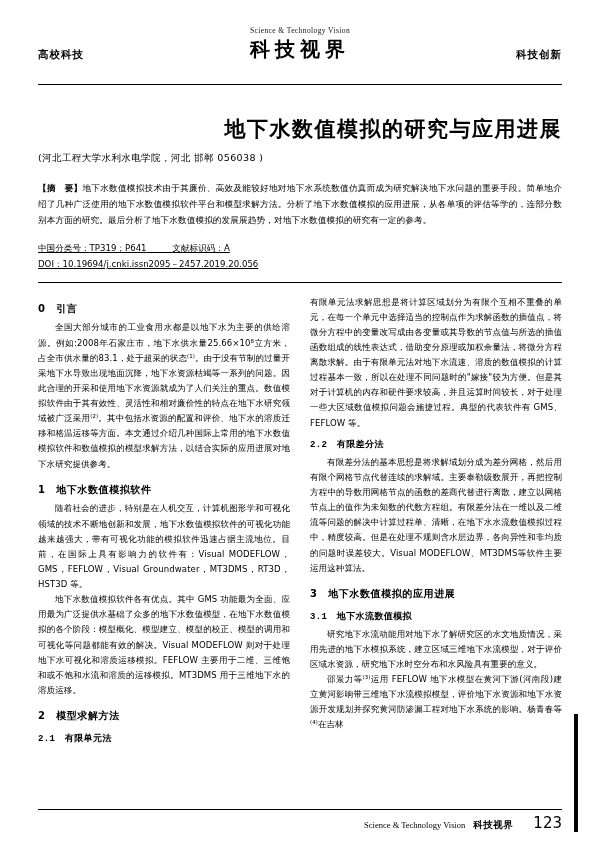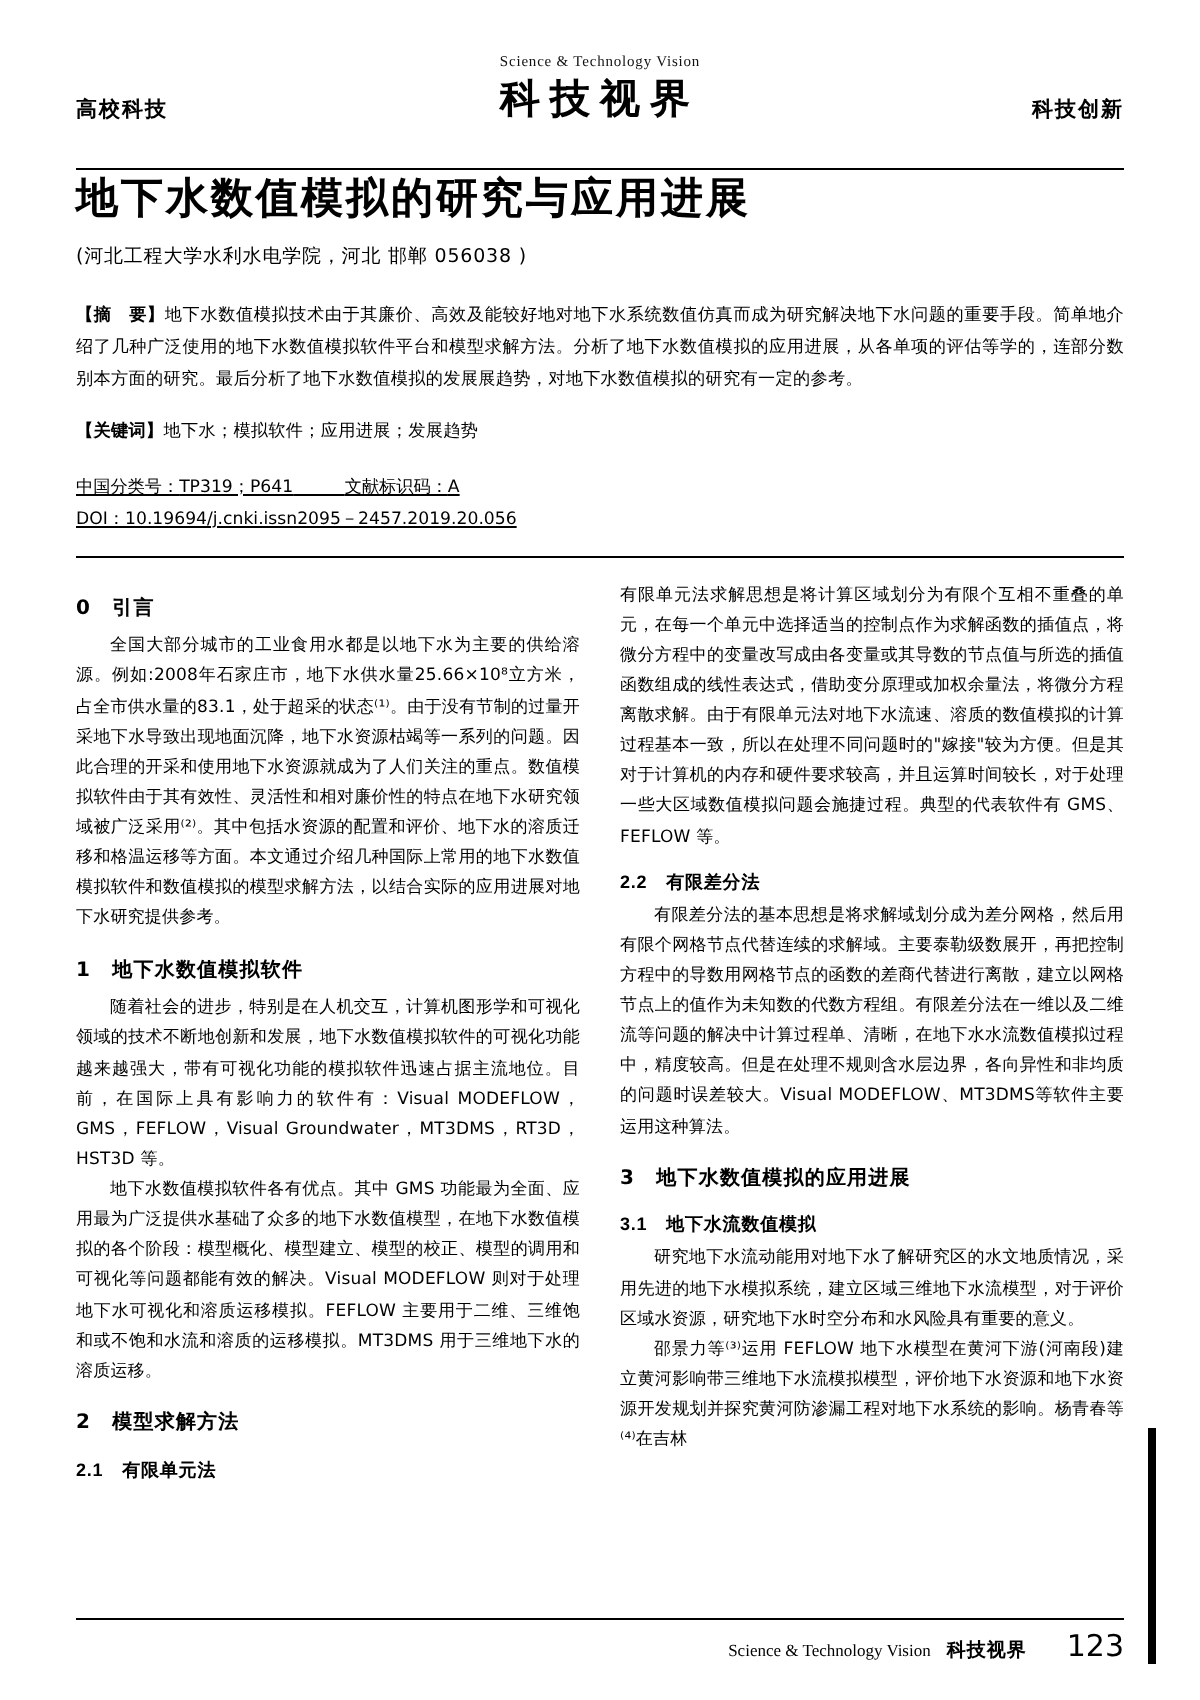--- a/index.html
+++ b/index.html
@@ -55,25 +55,26 @@
   .hdr-left { left: 0; }
   .hdr-right { right: 0; }
   .rule {
     border: none;
     border-top: 1.3px solid #000;
     margin: 6px 0 0 0;
   }
 
   
   .title {
-    text-align: left;
+    text-align: right;
     font-family: "DejaVu Sans", sans-serif;
     font-size: 21px;
     font-weight: bold;
     letter-spacing: 1.5px;
+    margin-top: 30px;
   }
   .author {
     text-align: center;
     font-family: "DejaVu Sans", sans-serif;
     font-size: 11px;
     margin-top: 22px;
     letter-spacing: 1px;
   }
   .affil {
     text-align: left;
@@ -134,21 +135,21 @@
   }
   .sec-h1 {
     font-family: "DejaVu Sans", sans-serif;
     font-size: 10px;
     font-weight: bold;
     margin: 9px 0 3px 0;
     letter-spacing: 0.6px;
   }
   .sec-h1.first { margin-top: 5px; }
   .sec-h2 {
-    font-family: Liberation Sans, sans-serif;
+    font-family: Liberation Mono, monospace;
     font-size: 9px;
     font-weight: bold;
     margin: 6px 0 2px 0;
     letter-spacing: 0.4px;
   }
   p.para {
     margin: 0;
     text-indent: 17px;
   }
   p.para.noind { text-indent: 0; }
@@ -206,21 +207,20 @@
     <div class="hdr-left">高校科技</div>
     <div class="hdr-right">科技创新</div>
   </div>
   <hr class="rule">
 
   <div class="title">地下水数值模拟的研究与应用进展</div>
   <div class="affil">(河北工程大学水利水电学院，河北 邯郸 056038 )</div>
 
   <div class="abstract"><span class="lbl-bold">【摘　要】</span><span>地下水数值模拟技术由于其廉价、高效及能较好地对地下水系统数值仿真而成为研究解决地下水问题的重要手段。简单地介绍了几种广泛使用的地下水数值模拟软件平台和模型求解方法。分析了地下水数值模拟的应用进展，从各单项的评估等学的，连部分数别本方面的研究。最后分析了地下水数值模拟的发展展趋势，对地下水数值模拟的研究有一定的参考。</span></div>
 
-  <div class="keywords"><span class="lbl-bold">【关键词】</span><span>地下水；模拟软件；应用进展；发展趋势</span></div>
 
   <div class="meta">
     <div class="meta-row">
       <span class="meta-left"><span>中国分类号：</span><span>TP319；P641</span>　　　<span>文献标识码：</span><span>A</span></span>
     </div>
     <div class="meta-doi">DOI：10.19694/j.cnki.issn2095－2457.2019.20.056</div>
   </div>
 
   <hr class="hr-thin">
 

